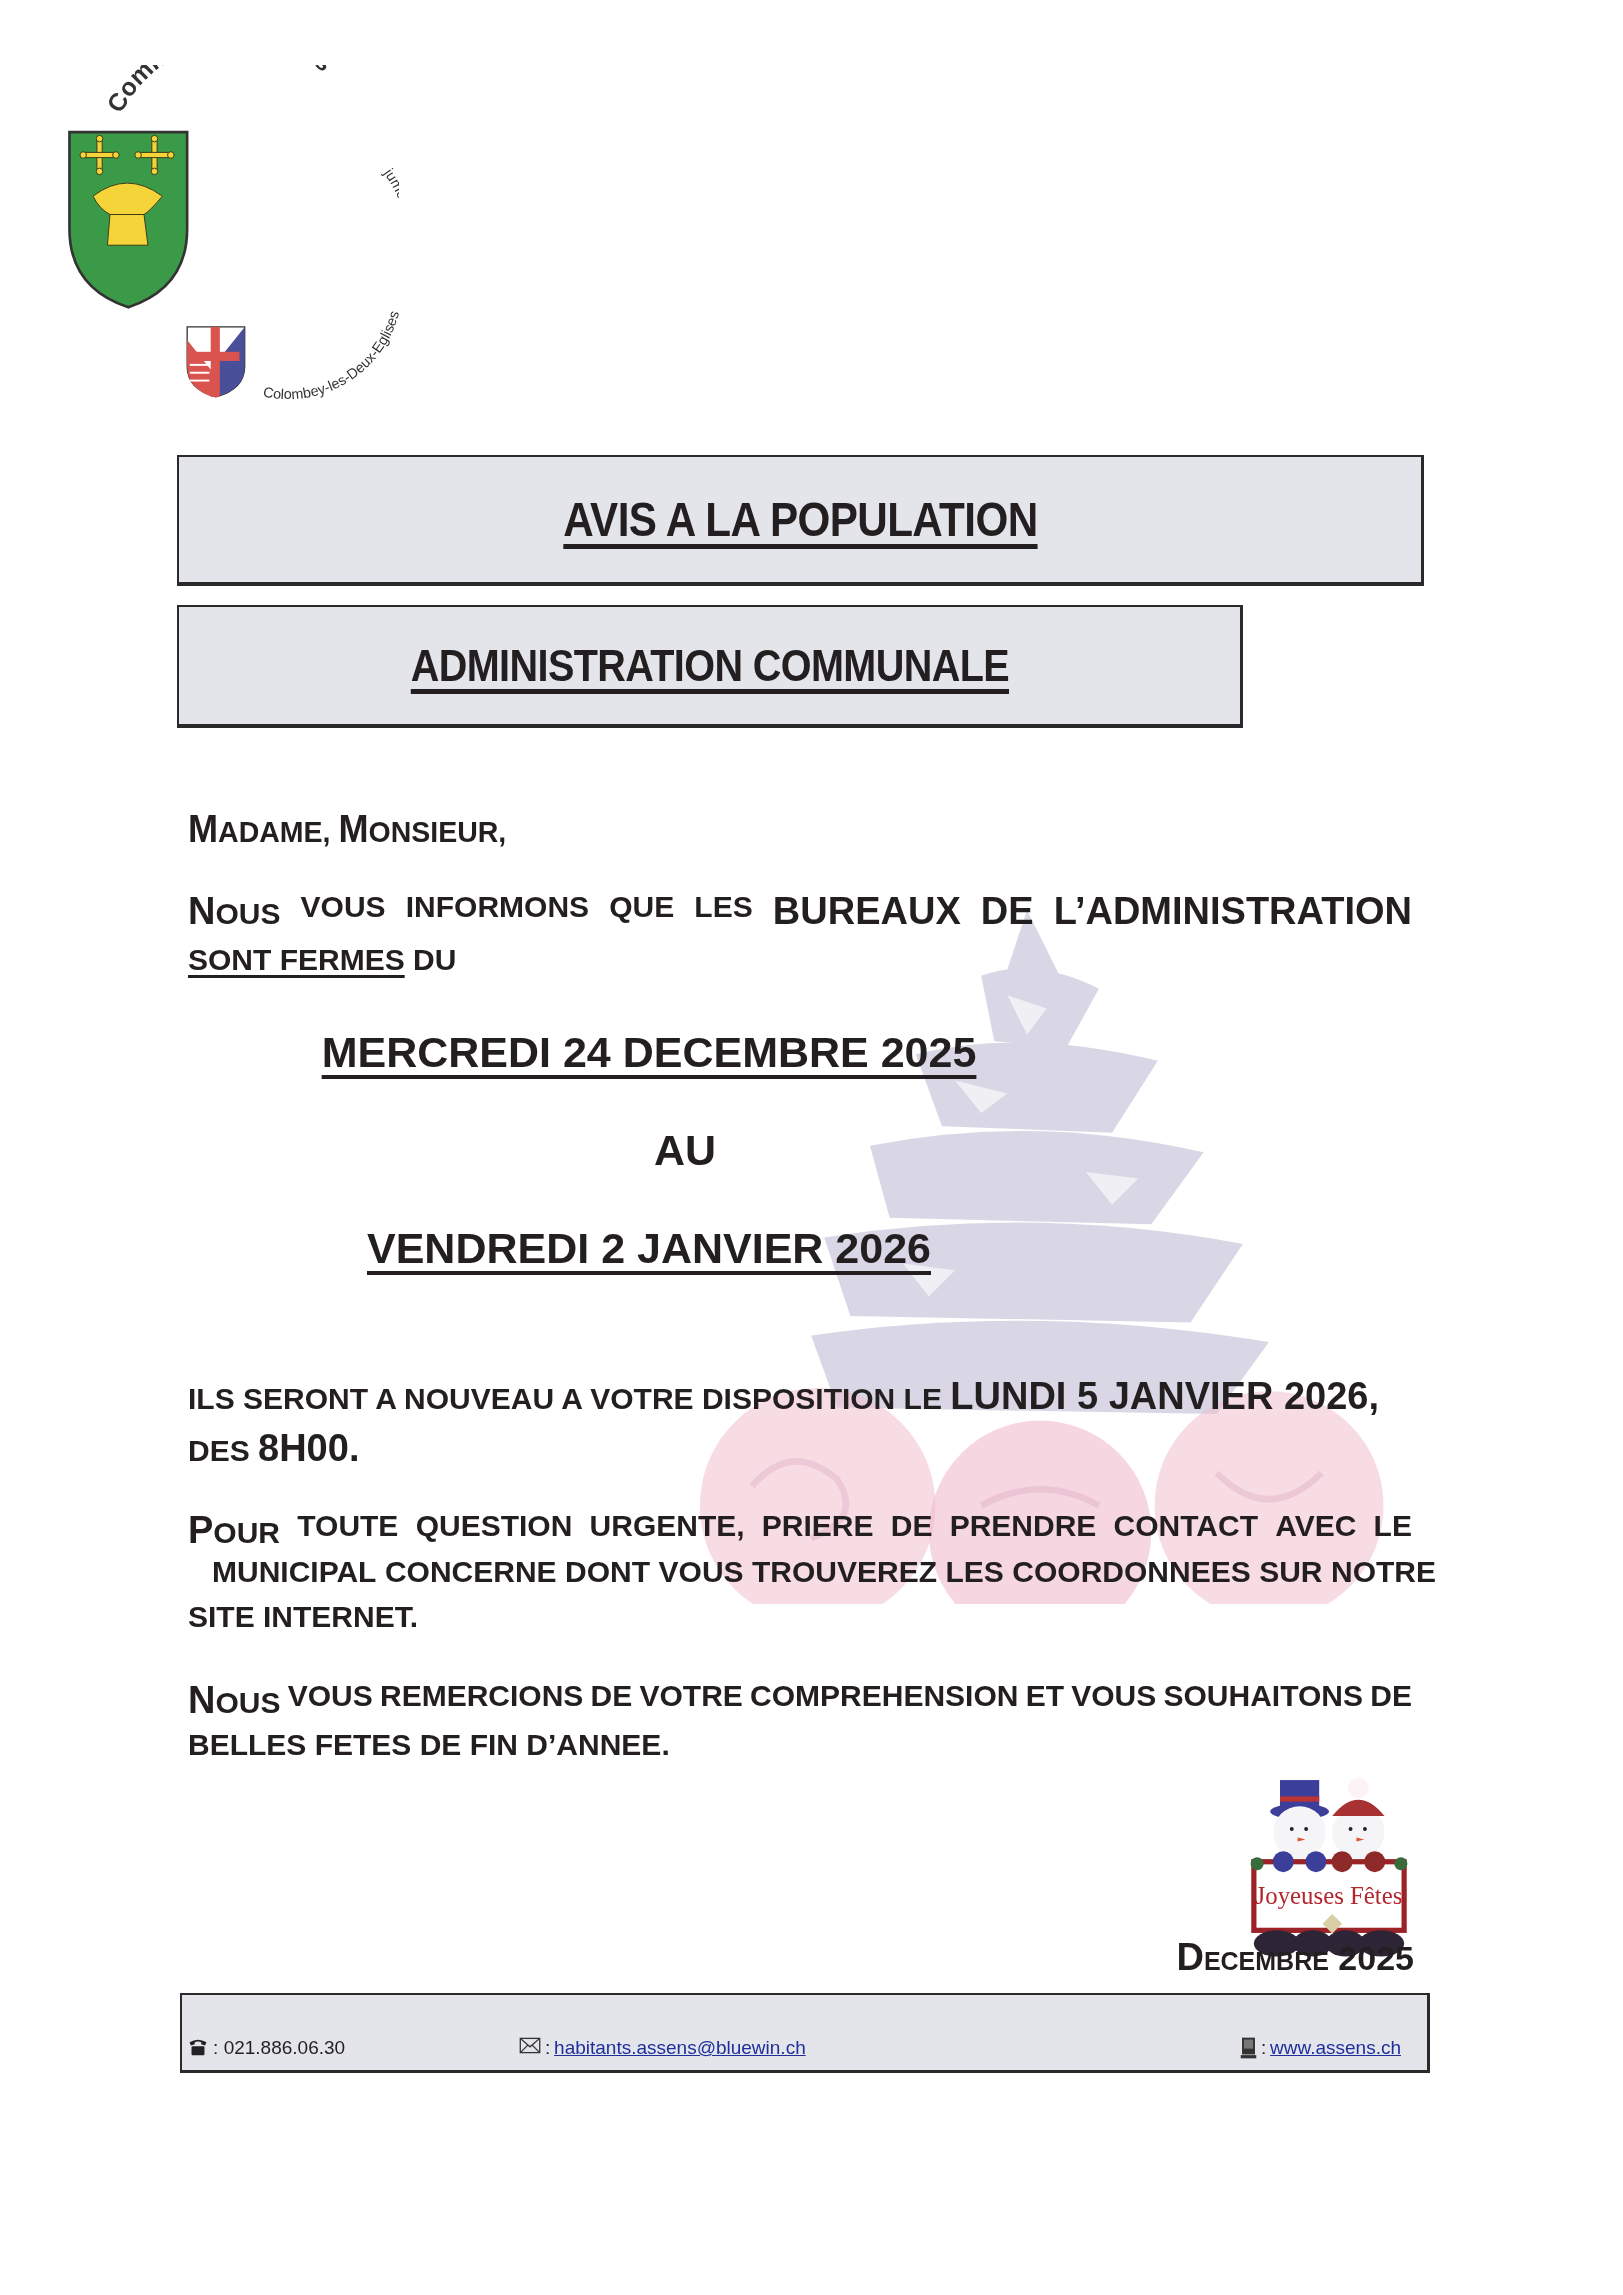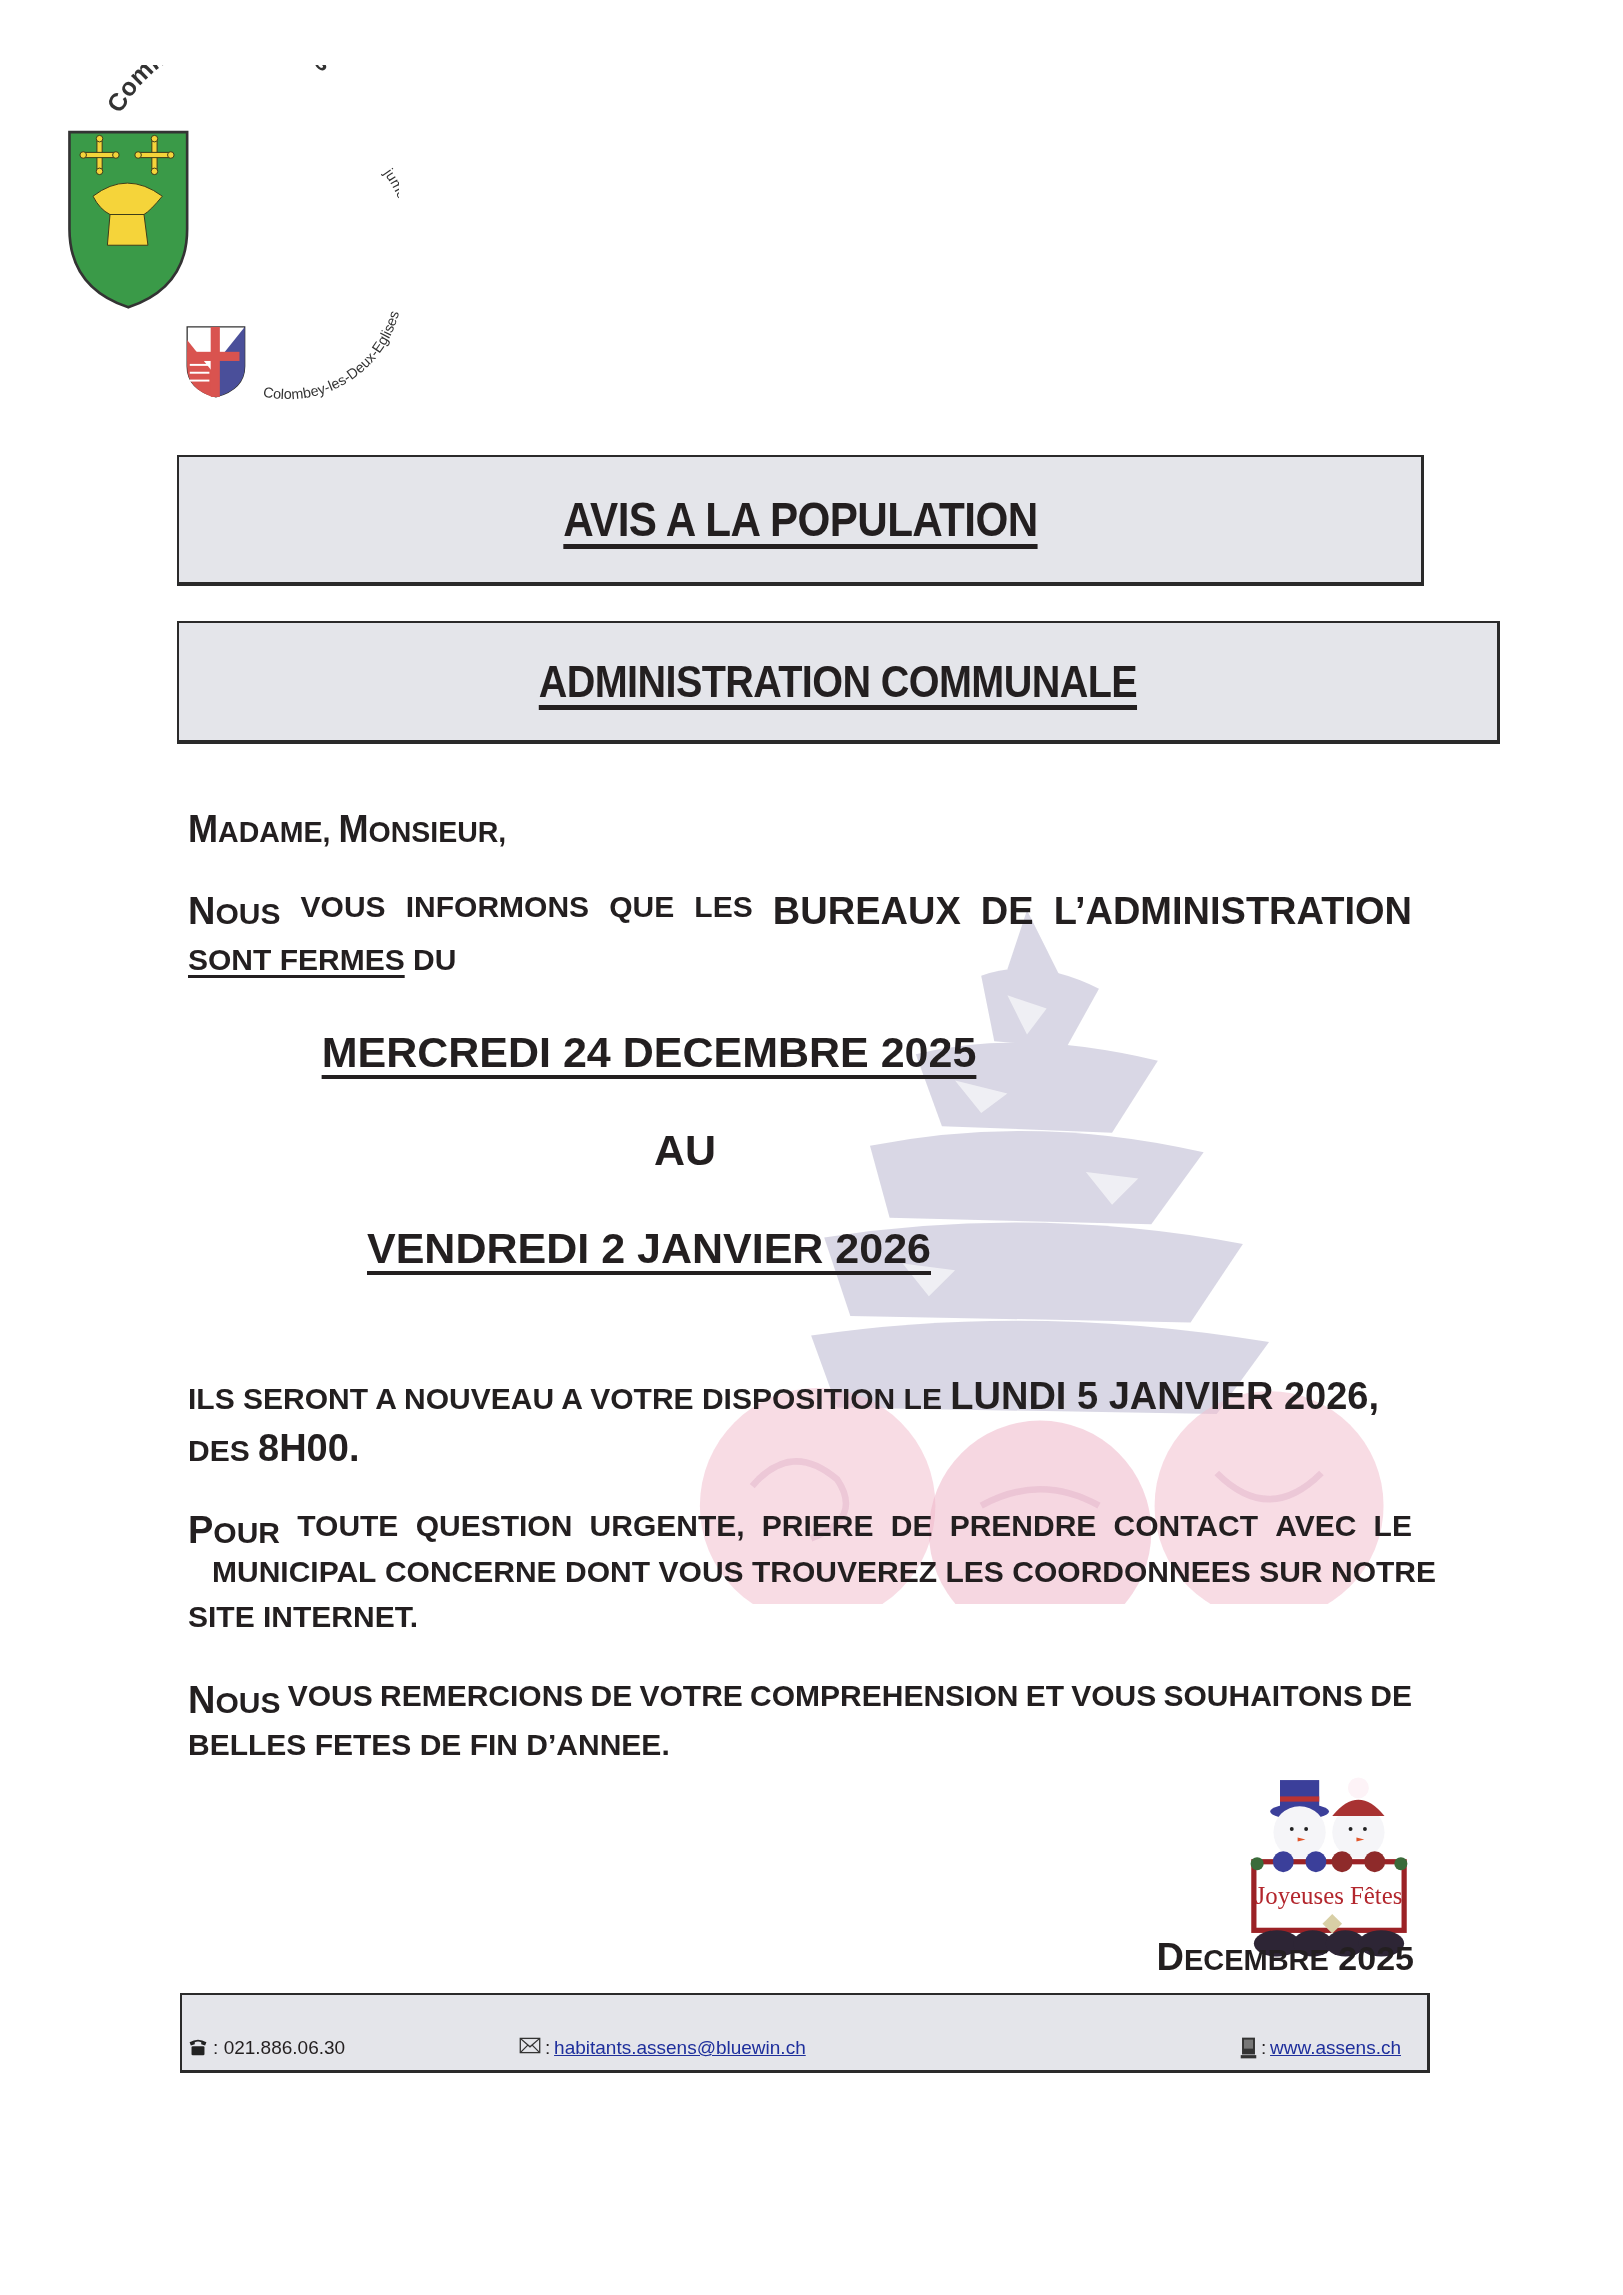--- a/index.html
+++ b/index.html
@@ -12,21 +12,21 @@
 
   
   #watermark { left: 641px; top: 897px; width: 772px; height: 707px; opacity: 0.55; }
 
   
   .title-box { background: #e4e5ea; border: 2px solid #2a2a2a; border-right-width: 3.9px; border-bottom-width: 4.6px;
                display: flex; align-items: center; justify-content: center; box-sizing: border-box; }
   .title-box span { font-weight: bold; text-decoration: underline; text-decoration-thickness: 4.6px;
                     text-underline-offset: 7.9px; font-size: 48px; letter-spacing: -0.7px; transform: scaleX(0.88); display: inline-block; }
   #box1 { left: 177px; top: 455px; width: 1247px; height: 131px; }
-  #box2 { left: 177px; top: 605px; width: 1323px; height: 123px; margin-top: 16px; }
+  #box2 { left: 177px; top: 605px; width: 1066px; height: 123px; }
   #box2 span { font-size: 45px; }
 
   
   .line { font-weight: bold; font-size: 33px; white-space: nowrap; transform-origin: left top; }
   .sc-big { font-size: 38px; }
   .sc-small { font-size: 30px; }
   .u { text-decoration: underline; text-decoration-thickness: 3.3px; text-underline-offset: 5.2px; }
   .justify { display: flex; justify-content: space-between; width: 1227px; text-align: center; }
 
   #greeting { left: 188px; top: 808px; transform: scaleX(0.95); }
@@ -249,21 +249,21 @@
     <circle cx="240" cy="148" r="10" fill="#3a6b3a"></circle>
   <text x="130" y="210" text-anchor="middle" font-family="Liberation Serif, serif" font-size="38" fill="#b3262d">Joyeuses Fêtes</text>
   <ellipse cx="50" cy="270" rx="35" ry="20" fill="#2d2535"></ellipse>
     <ellipse cx="105" cy="270" rx="30" ry="20" fill="#2d2535"></ellipse>
   <ellipse cx="155" cy="270" rx="30" ry="20" fill="#2d2535"></ellipse>
     <ellipse cx="210" cy="270" rx="35" ry="20" fill="#2d2535"></ellipse>
   <path d="M120 240 l15 -15 l15 15 l-15 15z" fill="#d8cfa6"></path>
 </svg>
 
 <div id="signature-date" class="abs">
-  <span class="sc-big">D</span><span style="font-size:29px">ECEMBRE</span> <span>2025</span>
+  <span class="sc-big">D</span><span style="font-size:25px">ECEMBRE</span> <span>2025</span>
 </div>
 
 <div id="footer" class="abs">
 
   <div id="footer-phone" class="footer-item">
     <svg class="ficon" width="22" height="19.6" viewBox="0 0 34 30">
       <path d="M4 8 Q17 0 30 8 L28 13 L22 11 L22 8 Q17 6 12 8 L12 11 L6 13 Z" fill="#222"></path>
       <rect x="7" y="14" width="20" height="14" rx="2" fill="#222"></rect>
     </svg>
     <span>: 021.886.06.30</span>

